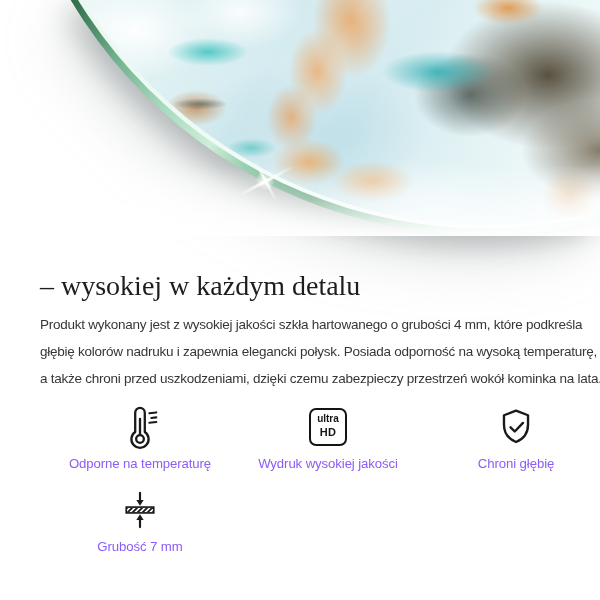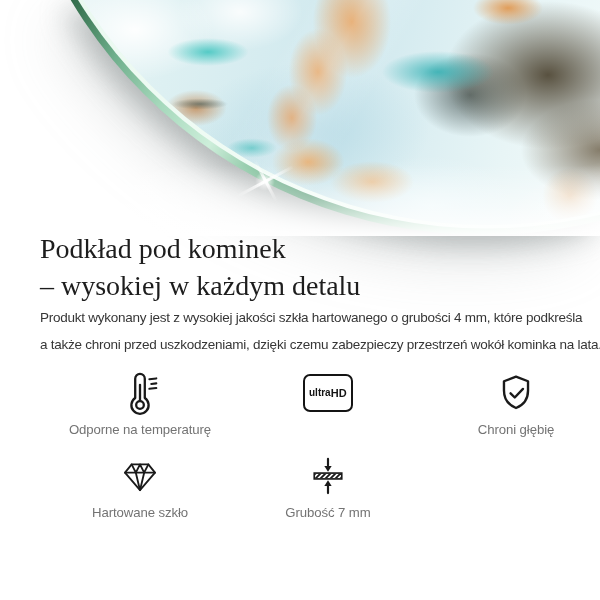--- a/index.html
+++ b/index.html
@@ -74,45 +74,45 @@
   
   .content { position: relative; padding: 0 40px; }
   .page-title {
     margin-top: -6px;
     font-family: "Liberation Serif", serif;
     font-weight: 400;
     font-size: 28px;
     line-height: 37px;
     color: #1d1d1d;
   }
-  .description { }
+  .description { margin-top: 7px; }
   .description .pline {
     font-size: 13.5px;
     letter-spacing: -0.25px;
     line-height: 27px;
     color: #363636;
     white-space: nowrap;
   }
 
   
   .features {
     margin: 12px 8px 0 6px;
     display: grid;
     grid-template-columns: 188px 188px 188px;
     row-gap: 16px;
   }
   .feature { display: flex; flex-direction: column; align-items: center; }
   .icon-box { height: 46px; display: flex; align-items: center; justify-content: center; }
-  .feature-label { margin-top: 6px; font-size: 13.2px; color: #737373; letter-spacing: -0.1px; }
+  .feature-label { margin-top: 6px; font-size: 13.2px; color: #8b5cf6; letter-spacing: -0.1px; }
   .icon-svg { display: block; }
 
   .uhd-box {
-    width: 50px; height: 38px;
+    width: 38px; height: 38px;
     border: 2.6px solid #141414; border-radius: 7px;
-    display: flex; flex-direction: row; align-items: center; justify-content: center;
+    display: flex; flex-direction: column; align-items: center; justify-content: center;
     color: #141414;
   }
   .uhd-top { font-size: 10px; font-weight: 600; line-height: 10px; letter-spacing: 0; }
   .uhd-bottom { font-size: 11px; font-weight: 700; line-height: 16px; letter-spacing: .2px; }
 </style>
 </head>
 <body>
 
 <div>
 
@@ -126,26 +126,27 @@
       <div class="ray-h"></div>
         <div class="ray-v"></div>
         <div class="core"></div>
     </div>
     <div class="hero-fade"></div>
   </div>
 
   <div class="content">
 
     <h1 class="page-title">
-      <span>Podkład pod kominek</span><br>
+      <br>
       <span>– wysokiej w każdym detalu</span>
     </h1>
 
     <div class="description">
       <div class="pline">Produkt wykonany jest z wysokiej jakości szkła hartowanego o grubości 4 mm, które podkreśla</div>
+      <div class="pline">głębię kolorów nadruku i zapewnia elegancki połysk. Posiada odporność na wysoką temperaturę,</div>
       <div class="pline">a także chroni przed uszkodzeniami, dzięki czemu zabezpieczy przestrzeń wokół kominka na lata.</div>
     </div>
 
     <div class="features">
 
       <div class="feature">
         <div class="icon-box">
           <svg class="icon-svg" width="46" height="46" viewBox="0 0 48 48" fill="none" stroke="#1a1a1a" stroke-width="2.4" stroke-linecap="round" stroke-linejoin="round">
             <path d="M19 9a5 5 0 0 1 10 0v20.2a9 9 0 1 1-10 0Z"></path>
             <circle cx="24" cy="36.5" r="4"></circle>
@@ -160,43 +161,33 @@
         <div class="feature-label">Odporne na temperaturę</div>
       </div>
 
       <div class="feature">
         <div class="icon-box">
           <div class="uhd-box">
             <span class="uhd-top">ultra</span>
             <span class="uhd-bottom">HD</span>
           </div>
         </div>
+        <div class="feature-label">Wydruk wysokiej jakości</div>
       </div>
 
       <div class="feature">
         <div class="icon-box">
           <svg class="icon-svg" width="42" height="42" viewBox="0 0 44 44" fill="none" stroke="#1a1a1a" stroke-width="2.5" stroke-linecap="round" stroke-linejoin="round">
             <path d="M22 4.8 34.6 9.7v9.6c0 9.2-5.4 15.5-12.6 18.4C14.8 34.8 9.4 28.5 9.4 19.3V9.7Z"></path>
             <path d="M16.3 22.3l4.4 4.4 8.6-9"></path>
           </svg>
         </div>
         <div class="feature-label">Chroni głębię</div>
       </div>
 
-      <div class="feature">
-        <div class="icon-box">
-          <svg class="icon-svg" width="40" height="40" viewBox="0 0 48 48" fill="none" stroke="#1a1a1a" stroke-width="2.2" stroke-linecap="round" stroke-linejoin="round">
-            <path d="M14 10h20l8 10-18 21L6 20Z"></path>
-            <path d="M6 20h36"></path>
-            <path d="M14 10l5 10 5-10 5 10 5-10"></path>
-            <path d="M19 20l5 21 5-21"></path>
-          </svg>
-        </div>
-        <div class="feature-label">Hartowane szkło</div>
-      </div>
 
 
       <div class="feature">
         <div class="icon-box">
           <svg class="icon-svg" width="40" height="40" viewBox="0 0 48 48">
             <defs>
                 <clipPath id="barclip">
                   <rect x="8.5" y="21.5" width="31" height="5"></rect>
                 </clipPath>
               </defs>

